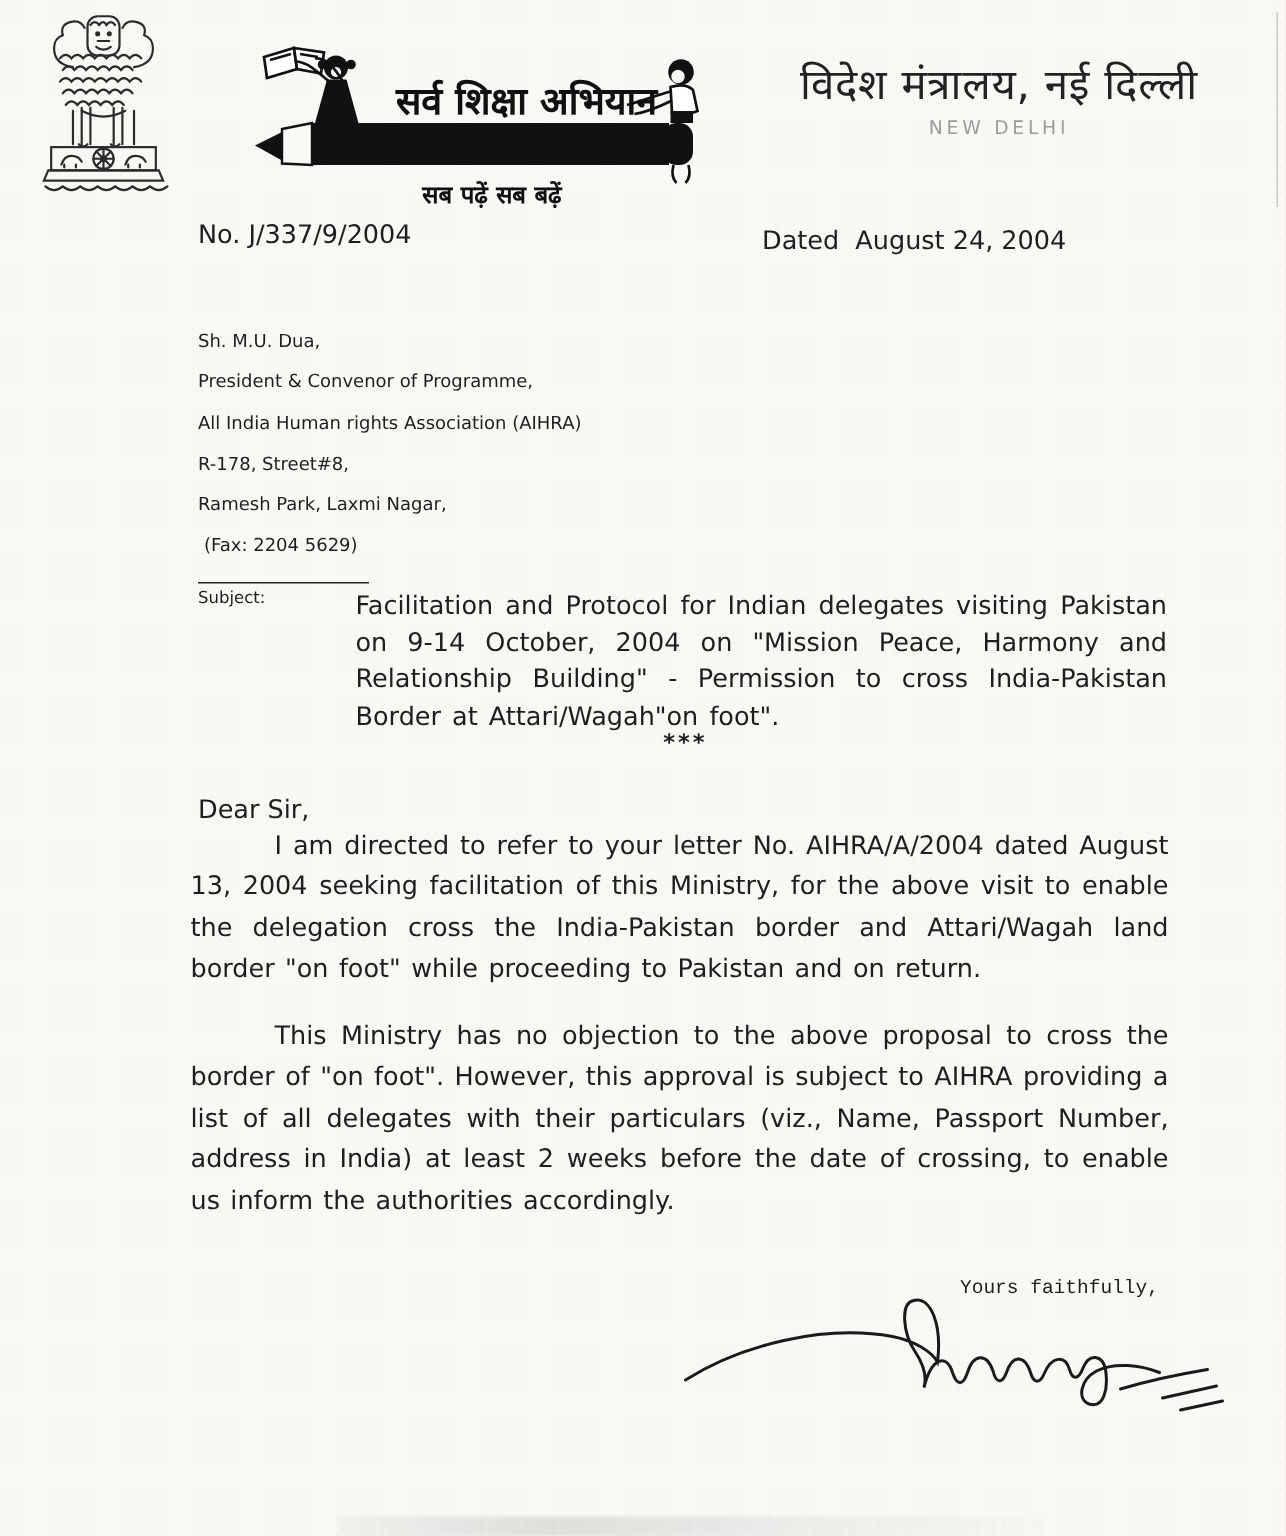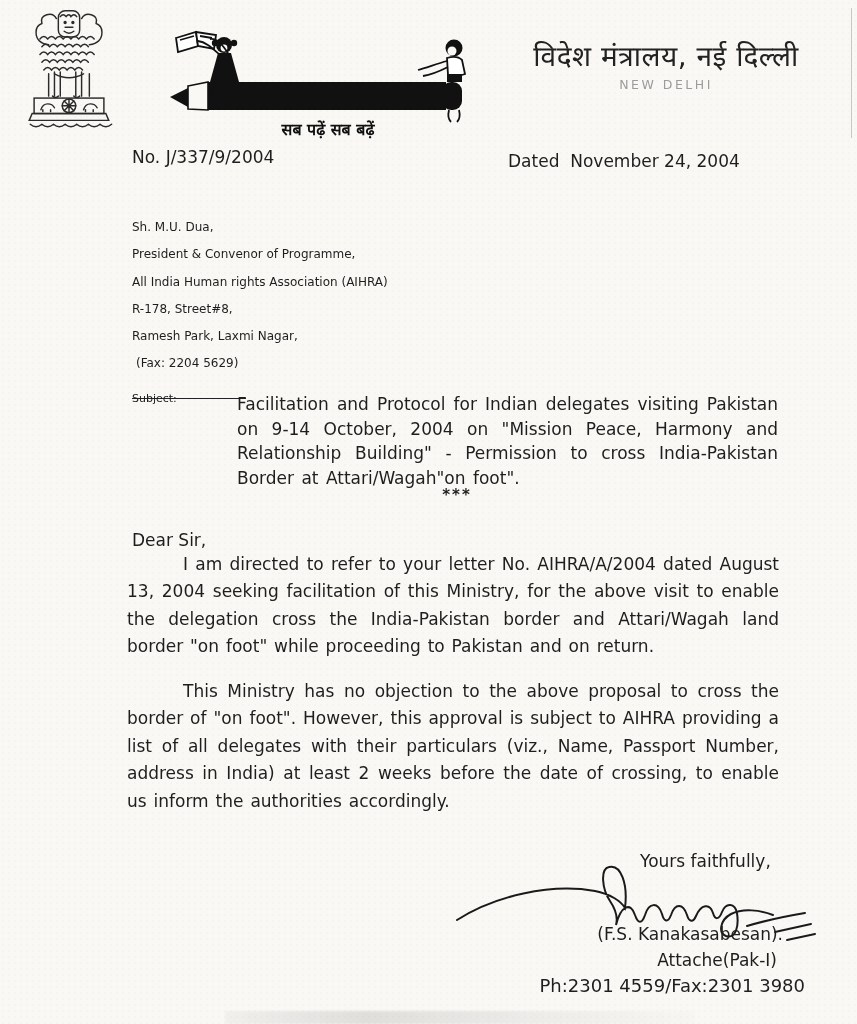--- a/index.html
+++ b/index.html
@@ -27,38 +27,38 @@
                  font-size:16px; font-weight:bold; color:#101010; white-space:nowrap; }
 
   .scan-edge { left:851px; top:8px; width:1px; height:130px; background:#c9c7c3; }
 
   
   .ref-no  { left:132px; top:147px; font-size:17px; }
   .ref-date{ left:508px; top:151px; font-size:17px; white-space:pre; }
 
   
   .addressee { left:132px; top:214px; font-size:12px; line-height:27.3px; }
-  .fax-line { display:inline-block; border-bottom:1.8px solid #222; padding:0 8px 20px 4px; }
+  .fax-line { display:inline-block; border-bottom:1.8px solid #222; padding:0 8px 10px 4px; }
 
   
   .subject-label { left:132px; top:392px; font-size:11px; }
   .subject-text  { left:237px; top:392px; width:541px; font-size:17px; line-height:24.6px;
                    text-align:justify; word-spacing:2px; }
   .separator { left:132px; top:486px; width:650px; text-align:center;
                font-size:15px; font-weight:bold; letter-spacing:2px; }
 
   .salutation { left:132px; top:509px; font-size:17px;margin-top:21px; }
 
   .para { left:127px; width:652px; font-size:17px; line-height:27.4px;
           text-align:justify; text-indent:56px; word-spacing:1.5px; }
   .para1 { top:551px; }
   .para2 { top:678px; }
 
   
-  .closing { left:640px; top:851px; font-size:17px; }
+  .closing { left:640px; top:851px; font-size:13px;font-family:Liberation Mono, monospace; }
   .sig-svg { left:455px; top:858px; }
   .sig-block { left:470px; top:921px; width:340px; text-align:right;
                font-size:17px; line-height:26px; }
   .sig-name { padding-right:27px; }
   .sig-designation { padding-right:33px; }
   .sig-contact { padding-right:5px; font-size:18px; }
 
   .bottom-smudge { left:225px; bottom:0; width:470px; height:13px;
     background:linear-gradient(90deg, rgba(120,120,120,0.06), rgba(90,90,90,0.16) 30%,
                rgba(120,120,120,0.09) 65%, rgba(150,150,150,0.02));
@@ -118,32 +118,33 @@
 
       <g stroke="#111" stroke-width="1.8" fill="none">
         <circle cx="286" cy="18" r="8.5" fill="#111" stroke="none"></circle>
         <circle cx="284" cy="21" r="4.5" fill="#f9f8f5" stroke="none"></circle>
         <path d="M279,28 q10,-3 15,2 l3,14 q-10,4 -17,1 z" fill="#fff"></path>
         <path d="M279,31 C268,34 258,38 250,40 M280,37 C270,42 262,45 255,46"></path>
         <rect x="279" y="44" width="15" height="8" fill="#111" stroke="none"></rect>
         <path d="M281,80 q-2,8 2,12 M291,80 q2,8 -2,12"></path>
       </g>
     </svg>
+    <div class="ssa-title">सर्व शिक्षा अभियान</div>
     <div class="ssa-tagline">सब पढ़ें सब बढ़ें</div>
   </div>
 
   <div class="abs ministry-block">
     <div class="ministry-hindi">विदेश मंत्रालय, नई दिल्ली</div>
     <div class="ministry-eng2">NEW DELHI</div>
   </div>
 
   <div class="abs scan-edge"></div>
 
   <div class="abs ref-no">No. J/337/9/2004</div>
-  <div class="abs ref-date">Dated  November 24, 2004</div>
+  <div class="abs ref-date">Dated  August 24, 2004</div>
 
   <div class="abs addressee">
     <div>Sh. M.U. Dua,</div>
     <div>President &amp; Convenor of Programme,</div>
     <div>All India Human rights Association (AIHRA)</div>
     <div>R-178, Street#8,</div>
     <div>Ramesh Park, Laxmi Nagar,</div>
     <div><span class="fax-line">(Fax: 2204 5629)</span></div>
   </div>
 
@@ -163,20 +164,15 @@
              C173,26 166,6 154,9 C145,11 147,31 155,43 C161,52 163,60 161,67
              C166,47 176,44 180,57 C183,66 187,66 190,57 C194,44 203,44 207,56
              C209,64 213,65 216,57 C220,45 228,45 232,57 C234,64 238,65 241,58
              C246,46 255,45 258,55 C260,62 264,62 267,54 C271,44 280,45 282,55
              C284,68 281,81 271,78 C263,75 265,62 276,56 C288,50 305,52 318,57"></path>
     <path d="M292,68 C312,62 332,58 350,55"></path>
     <path d="M320,74 L356,66"></path>
     <path d="M332,82 L360,76"></path>
   </svg>
 
-  <div class="abs sig-block">
-    <div class="sig-name">(F.S. Kanakasabesan).</div>
-    <div class="sig-designation">Attache(Pak-I)</div>
-    <div class="sig-contact">Ph:2301 4559/Fax:2301 3980</div>
-  </div>
 
   <div class="abs bottom-smudge"></div>
 </div>
 
 </body></html>

